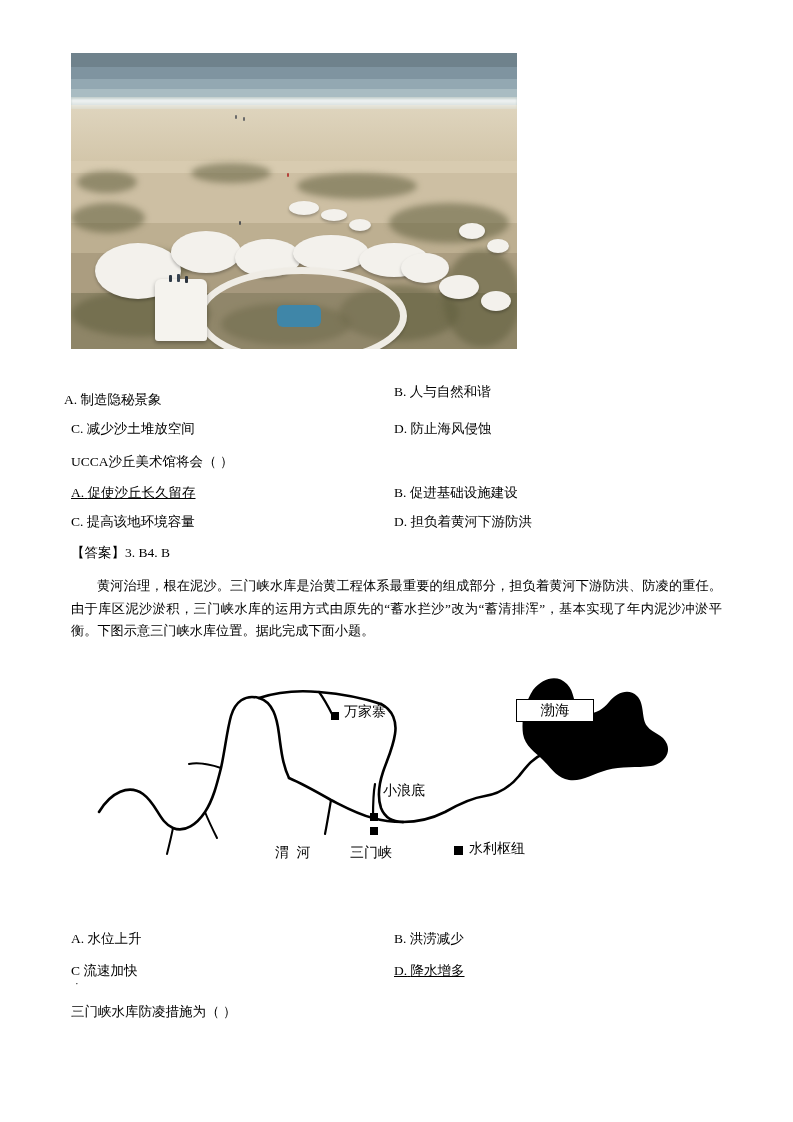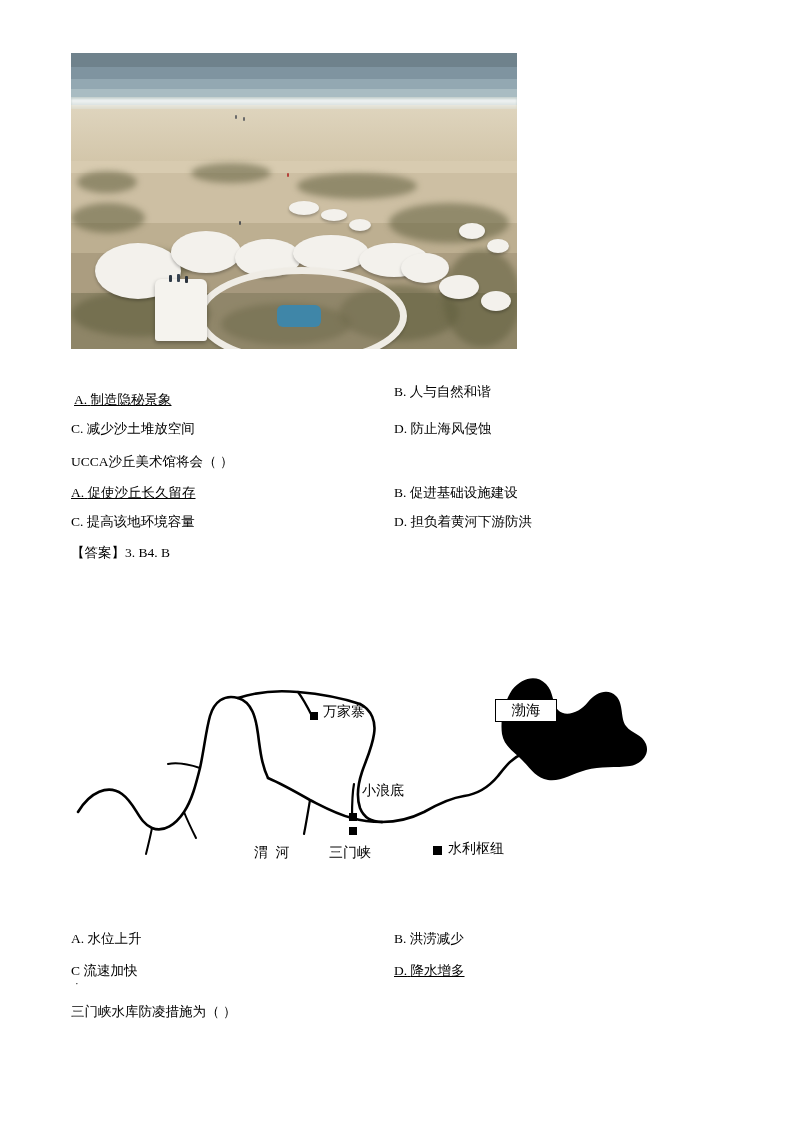--- a/index.html
+++ b/index.html
@@ -126,38 +126,38 @@
     width: 651px;
     font-size: 13.2px;
     line-height: 1.72;
     text-align: justify;
     text-indent: 26px;
   }
 
   
   .map {
     position: absolute;
-    left: 60px;
+    left: 81px;
     top: 672px;
     width: 651px;
     height: 208px;
   }
   .map svg { display: block; }
   .map-label {
     position: absolute;
     font-size: 14px;
     font-family: "Liberation Serif", serif;
     white-space: nowrap;
   }
   .bohai-box {
     position: absolute;
     left: 435px;
     top: 27px;
     width: 34px;
-    padding: 2px 13px;
+    padding: 2px 21px;
     border: 1px solid #000;
     background: #fff;
     font-size: 14.5px;
     line-height: 1.18;
     text-align: center;
     letter-spacing: 0;
   }
   .legend-sq {
     position: absolute;
     width: 9px; height: 9px;
@@ -217,21 +217,21 @@
     <div class="tiny-figure" style="left:106px; top:221px; background:#394552; width:3px; height:8px;"></div>
     <div class="tiny-figure" style="left:114px; top:223px; background:#2b333d; width:3px; height:7px;"></div>
 
     <div class="tiny-figure" style="left:216px; top:120px;"></div>
     <div class="tiny-figure" style="left:168px; top:168px; background:#555;"></div>
     <div class="tiny-figure" style="left:164px; top:62px; background:#6a6a6a;"></div>
     <div class="tiny-figure" style="left:172px; top:64px; background:#6a6a6a;"></div>
   </div>
 
 
-  <div class="opt" style="left:74px; top:391px;text-decoration:underline;">
+  <div class="opt" style="left:64px; top:391px;">
     <span>A.</span>
     <span>制造隐秘景象</span>
   </div>
   <div class="opt" style="left:394px; top:383px;">
     <span>B.</span>
     <span>人与自然和谐</span>
   </div>
   <div class="opt" style="left:71px; top:420px;">
     <span>C.</span>
     <span>减少沙土堆放空间</span>
@@ -255,20 +255,21 @@
     <span>C.</span>
     <span>提高该地环境容量</span>
   </div>
   <div class="opt" style="left:394px; top:513px;">
     <span>D.</span>
     <span>担负着黄河下游防洪</span>
   </div>
 
   <div class="ans" style="left:71px; top:544px;">【答案】3. B4. B</div>
 
+  <div class="para" style="top:575px;">黄河治理，根在泥沙。三门峡水库是治黄工程体系最重要的组成部分，担负着黄河下游防洪、防凌的重任。由于库区泥沙淤积，三门峡水库的运用方式由原先的“蓄水拦沙”改为“蓄清排浑”，基本实现了年内泥沙冲淤平衡。下图示意三门峡水库位置。据此完成下面小题。</div>
 
   <div class="map">
     <svg width="651" height="208" viewBox="0 0 651 208">
 
       <path d="M18,140 C30,120 48,112 62,122 C76,132 78,150 92,156 C104,161 116,152 124,140
                C132,128 136,112 140,96 C144,78 146,58 150,44 C154,30 164,22 178,26
                C192,30 196,46 198,62 C200,78 202,94 208,106" fill="none" stroke="#000" stroke-width="2.6" stroke-linecap="round"></path>
       <path d="M178,26 C196,20 216,18 238,20 C262,22 282,26 300,32" fill="none" stroke="#000" stroke-width="2.6" stroke-linecap="round"></path>
       <path d="M300,32 C312,38 316,50 314,62 C312,76 306,88 302,100
                C298,112 296,124 300,136 C304,146 312,150 322,150" fill="none" stroke="#000" stroke-width="2.6" stroke-linecap="round"></path>

